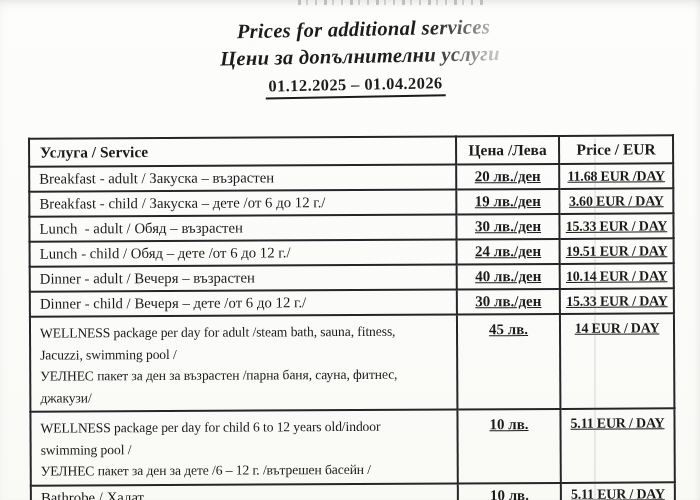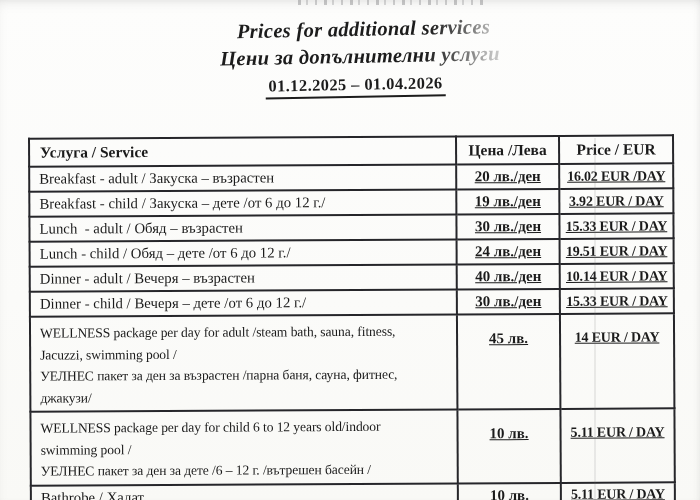--- a/index.html
+++ b/index.html
@@ -65,21 +65,21 @@
   td.service .line{
     white-space:nowrap;font-size:13.6px;line-height:21.5px;
     padding:0;letter-spacing:-.1px;
   }
   td.bgn,td.eur{
     text-align:center;font-weight:bold;vertical-align:middle;
     white-space:nowrap;padding:0 2px;text-decoration:underline;
   }
   td.bgn{font-size:15px;}
   td.eur{font-size:14px;letter-spacing:-.2px;}
-  tr.multi td.bgn,tr.multi td.eur{vertical-align:top;padding-top:15px;}
+  tr.multi td.bgn,tr.multi td.eur{vertical-align:top;padding-top:6px;}
   
   .scan-streak{
     position:absolute;left:594px;top:138px;width:2px;height:362px;
     background:rgba(110,110,110,.12);
   }
   .scan-vignette{
     position:absolute;inset:0;pointer-events:none;
     box-shadow:inset 0 6px 14px -8px rgba(120,120,120,.35), inset -4px 0 10px -8px rgba(120,120,120,.3);
   }
 </style>
@@ -108,26 +108,26 @@
       <tr>
         <th class="h-service">Услуга / Service</th>
         <th class="h-bgn">Цена /Лева</th>
         <th class="h-eur">Price / EUR</th>
       </tr>
     </thead>
     <tbody id="rows">
         <tr class="r-single">
           <td class="service">Breakfast - adult / Закуска – възрастен</td>
           <td class="bgn">20 лв./ден</td>
-          <td class="eur">16.02 EUR /DAY</td>
+          <td class="eur">11.68 EUR /DAY</td>
         </tr>
         <tr class="r-single">
           <td class="service">Breakfast - child / Закуска – дете /от 6 до 12 г./</td>
           <td class="bgn">19 лв./ден</td>
-          <td class="eur">3.92 EUR / DAY</td>
+          <td class="eur">3.60 EUR / DAY</td>
         </tr>
         <tr class="r-single">
           <td class="service">Lunch  - adult / Обяд – възрастен</td>
           <td class="bgn">30 лв./ден</td>
           <td class="eur">15.33 EUR / DAY</td>
         </tr>
         <tr class="r-single">
           <td class="service">Lunch - child / Обяд – дете /от 6 до 12 г./</td>
           <td class="bgn">24 лв./ден</td>
           <td class="eur">19.51 EUR / DAY</td>

